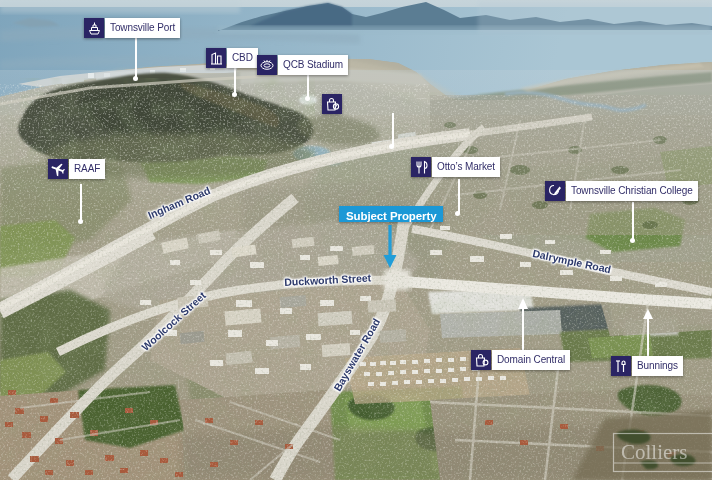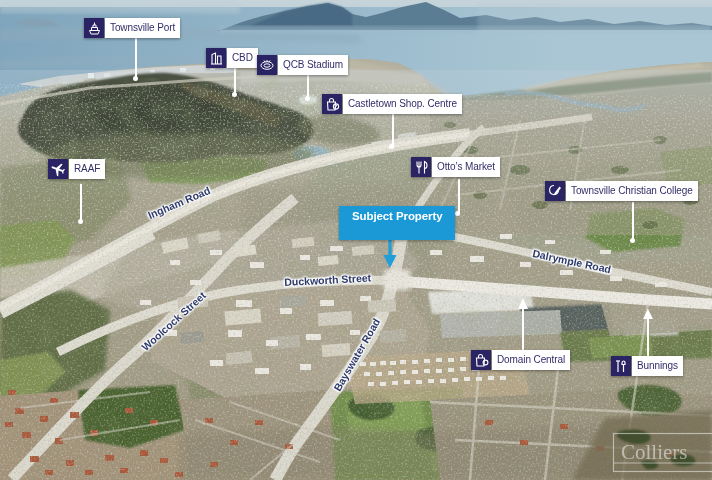--- a/index.html
+++ b/index.html
@@ -464,21 +464,20 @@
 <div class="ic">
         <svg width="15" height="15" viewBox="0 0 15 15">
           <g stroke="#fff" stroke-width="1.1" fill="none">
             <path d="M2.5,5 L10.5,5 L10,13 L3,13 Z"></path>
             <path d="M4.5,5 L4.5,3.5 A2 2 0 0 1 8.5,3.5 L8.5,5"></path>
             <circle cx="11" cy="9.5" r="2.6"></circle>
             <path d="M10,11.5 L12,7.5" stroke-width="0.9"></path>
           </g>
         </svg>
       </div>
-<div class="tx">Castletown Shop. Centre</div>
 </div>
 
 <div class="leader" style="left:80px;top:184px;height:37px"></div>
 
 <div class="dot" style="left:78px;top:219px"></div>
 
 <div class="lbl" style="left:48px;top:159px">
 <div class="ic">
         <svg width="16" height="16" viewBox="0 0 16 16">
           <g transform="rotate(-70 8 8)">
@@ -519,21 +518,21 @@
         </svg>
       </div>
 <div class="tx">Townsville Christian College</div>
 </div>
 
 <svg width="20" height="46" viewBox="0 0 20 46" style="position:absolute;left:380px;top:225px">
 <path d="M10,0 L10,32" stroke="#219dd8" stroke-width="3.2"></path>
 <path d="M10,43 L3.5,30 L16.5,30 Z" fill="#219dd8"></path>
 </svg>
 
-<div style="position:absolute;left:339px;top:206px;height:34px;background:#1b98d6;color:#fff;font-weight:bold;font-size:11.5px;line-height:21px;padding:0 13px;white-space:nowrap;letter-spacing:-0.1px;filter:drop-shadow(0 1px 1.5px rgba(0,0,0,.35))">Subject Property</div>
+<div style="position:absolute;left:339px;top:206px;height:16px;background:#1b98d6;color:#fff;font-weight:bold;font-size:11.5px;line-height:21px;padding:0 7px;white-space:nowrap;letter-spacing:-0.1px;filter:drop-shadow(0 1px 1.5px rgba(0,0,0,.35))">Subject Property</div>
 
 <svg width="14" height="56" viewBox="0 0 14 56" style="position:absolute;left:516px;top:296px">
 <path d="M7,56 L7,12" stroke="#fff" stroke-width="2"></path>
 <path d="M7,2 L2,13 L12,13 Z" fill="#fff"></path>
 </svg>
 
 <div class="lbl" style="left:471px;top:350px">
 <div class="ic">
         <svg width="15" height="15" viewBox="0 0 15 15">
           <g stroke="#fff" stroke-width="1.1" fill="none">

